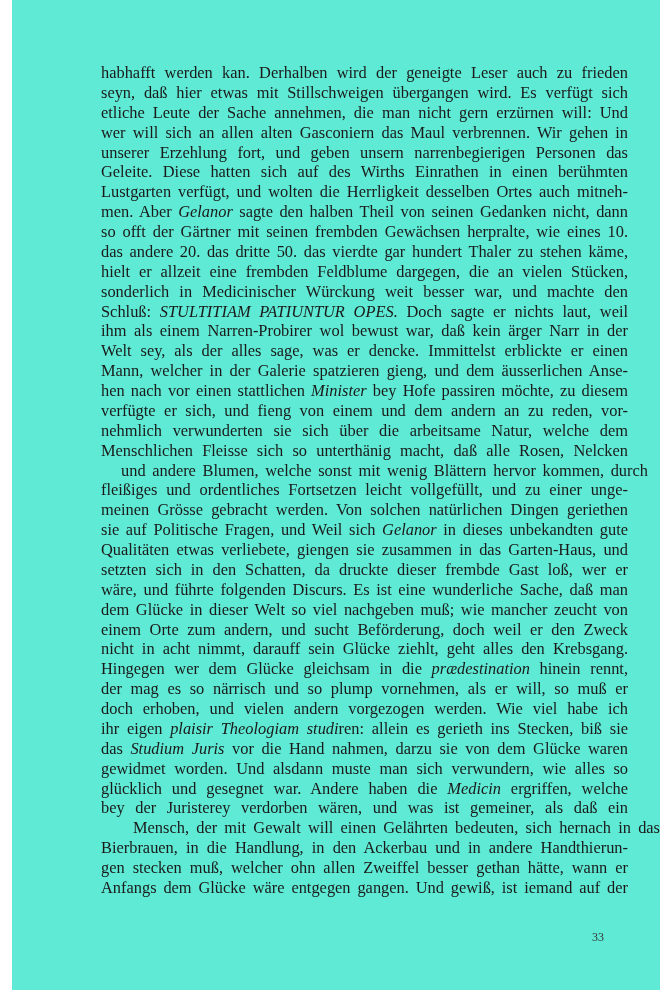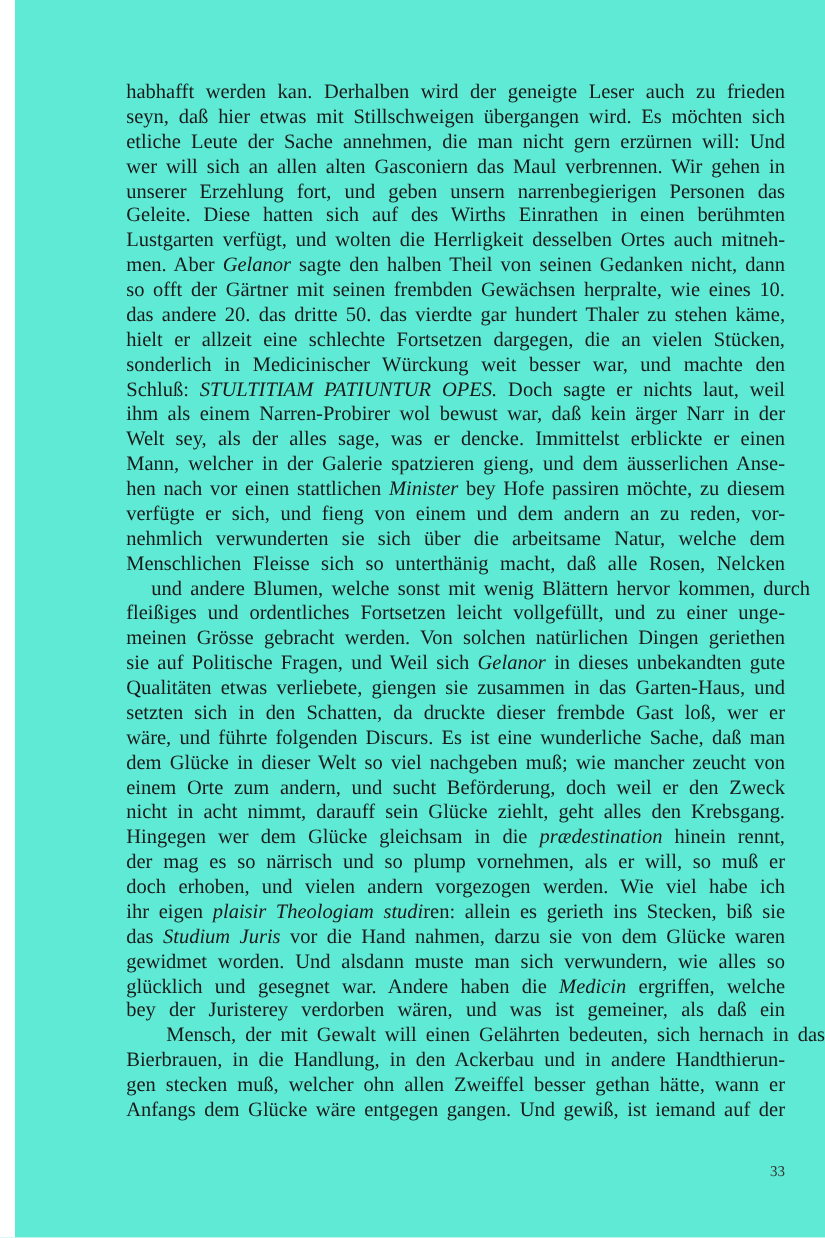--- a/index.html
+++ b/index.html
@@ -22,42 +22,41 @@
       text-align-last: justify;
       height: 19.88px;
       overflow: visible;
     }
     .line i { font-style: italic; }
     .page-number {
       position: absolute;
       left: 580px;
       top: 930px;
       width: 36px;
-      text-align: right;
       font-family: "Liberation Serif", "DejaVu Serif", serif;
       font-size: 12px;
       color: #333333;
     }
   </style>
 </head>
 <body>
 
 <div class="page">
   <div class="text-block" id="text-block">
       <span class="line" style="white-space: normal; display: block; width: 527px;"><span>habhafft werden kan. Derhalben wird der geneigte Leser auch zu frieden</span></span>
-      <span class="line" style="white-space: normal; display: block; width: 527px;"><span>seyn, daß hier etwas mit Stillschweigen übergangen wird. Es möchten sich</span></span>
+      <span class="line" style="white-space: normal; display: block; width: 527px;"><span>seyn, daß hier etwas mit Stillschweigen übergangen wird. Es verfügt sich</span></span>
       <span class="line" style="white-space: normal; display: block; width: 527px;"><span>etliche Leute der Sache annehmen, die man nicht gern erzürnen will: Und</span></span>
       <span class="line" style="white-space: normal; display: block; width: 527px;"><span>wer will sich an allen alten Gasconiern das Maul verbrennen. Wir gehen in</span></span>
       <span class="line" style="white-space: normal; display: block; width: 527px;"><span>unserer Erzehlung fort, und geben unsern narrenbegierigen Personen das</span></span>
       <span class="line" style="white-space: normal; display: block; width: 527px;"><span>Geleite. Diese hatten sich auf des Wirths Einrathen in einen berühmten</span></span>
       <span class="line" style="white-space: normal; display: block; width: 527px;"><span>Lustgarten verfügt, und wolten die Herrligkeit desselben Ortes auch mitneh-</span></span>
       <span class="line" style="white-space: normal; display: block; width: 527px;"><span>men. Aber </span><i>Gelanor</i><span> sagte den halben Theil von seinen Gedanken nicht, dann</span></span>
       <span class="line" style="white-space: normal; display: block; width: 527px;"><span>so offt der Gärtner mit seinen frembden Gewächsen herpralte, wie eines 10.</span></span>
       <span class="line" style="white-space: normal; display: block; width: 527px;"><span>das andere 20. das dritte 50. das vierdte gar hundert Thaler zu stehen käme,</span></span>
-      <span class="line" style="white-space: normal; display: block; width: 527px;"><span>hielt er allzeit eine schlechte Fortsetzen dargegen, die an vielen Stücken,</span></span>
+      <span class="line" style="white-space: normal; display: block; width: 527px;"><span>hielt er allzeit eine frembden Feldblume dargegen, die an vielen Stücken,</span></span>
       <span class="line" style="white-space: normal; display: block; width: 527px;"><span>sonderlich in Medicinischer Würckung weit besser war, und machte den</span></span>
       <span class="line" style="white-space: normal; display: block; width: 527px;"><span>Schluß: </span><i>STULTITIAM PATIUNTUR OPES.</i><span> Doch sagte er nichts laut, weil</span></span>
       <span class="line" style="white-space: normal; display: block; width: 527px;"><span>ihm als einem Narren-Probirer wol bewust war, daß kein ärger Narr in der</span></span>
       <span class="line" style="white-space: normal; display: block; width: 527px;"><span>Welt sey, als der alles sage, was er dencke. Immittelst erblickte er einen</span></span>
       <span class="line" style="white-space: normal; display: block; width: 527px;"><span>Mann, welcher in der Galerie spatzieren gieng, und dem äusserlichen Anse-</span></span>
       <span class="line" style="white-space: normal; display: block; width: 527px;"><span>hen nach vor einen stattlichen </span><i>Minister</i><span> bey Hofe passiren möchte, zu diesem</span></span>
       <span class="line" style="white-space: normal; display: block; width: 527px;"><span>verfügte er sich, und fieng von einem und dem andern an zu reden, vor-</span></span>
       <span class="line" style="white-space: normal; display: block; width: 527px;"><span>nehmlich verwunderten sie sich über die arbeitsame Natur, welche dem</span></span>
       <span class="line" style="white-space: normal; display: block; width: 527px;"><span>Menschlichen Fleisse sich so unterthänig macht, daß alle Rosen, Nelcken</span></span>
       <span class="line" style="white-space: normal; display: block; width: 527px; margin-left: 20px;"><span>und andere Blumen, welche sonst mit wenig Blättern hervor kommen, durch</span></span>

